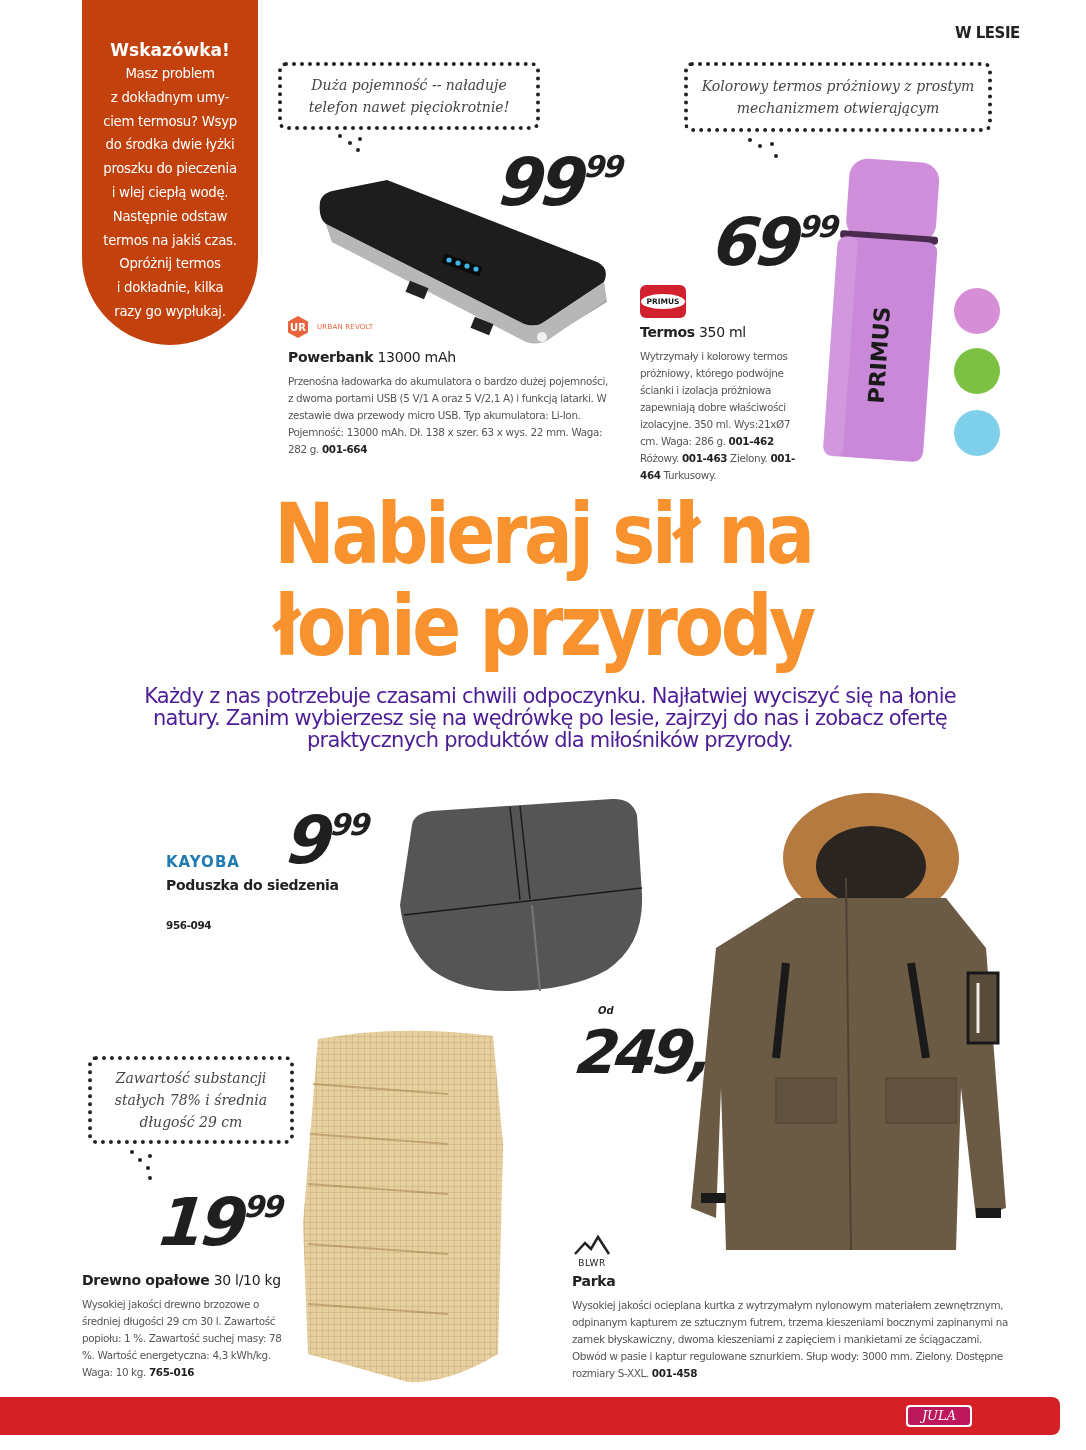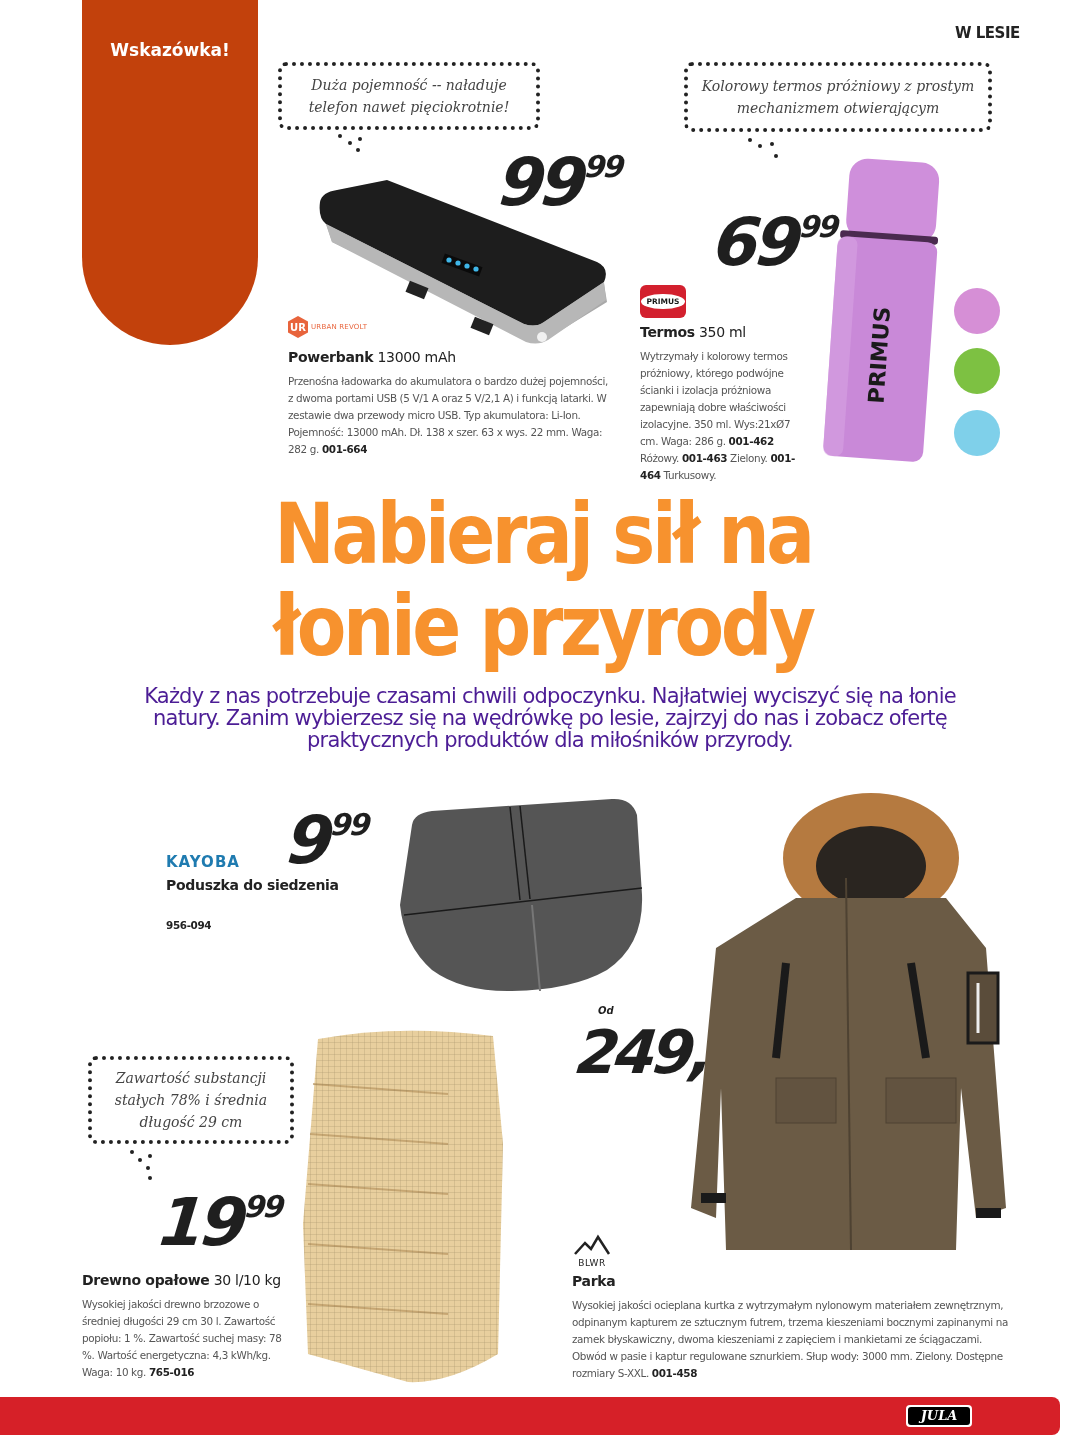--- a/index.html
+++ b/index.html
@@ -31,25 +31,25 @@
   .pdesc { font-family: "DejaVu Sans", sans-serif; font-size: 10.4px; line-height: 17px; color: #555; letter-spacing: -0.35px; }
   .pdesc b { color: #222; }
 
   
   .headline { left: 0; width: 1086px; top: 488px; text-align: center; font-family: "DejaVu Sans", sans-serif; font-weight: bold; font-size: 84px; line-height: 92px; color: #f7922e; letter-spacing: -4px; transform: scaleX(0.86); }
   .lead { left: 110px; width: 880px; top: 685px; text-align: center; font-family: "DejaVu Sans", sans-serif; font-size: 21px; line-height: 22px; color: #4c1d95; letter-spacing: -0.8px; }
 
   
   .footer-bar { left: 0; top: 1397px; width: 1060px; height: 38px; background: #d62028; border-radius: 0 8px 8px 0; }
   .jula-logo { left: 906px; top: 1405px; width: 66px; height: 22px; background: #fff; border-radius: 4px; padding: 2px; }
-  .jula-inner { width: 100%; height: 100%; background: #000000; border-radius: 3px; color: #fff; font-family: "DejaVu Serif", serif; font-weight: bold; font-size: 13px; line-height: 18px; text-align: center; font-style: italic; }
+  .jula-inner { width: 100%; height: 100%; background: #be185d; border-radius: 3px; color: #fff; font-family: "DejaVu Serif", serif; font-weight: normal; font-size: 13px; line-height: 18px; text-align: center; font-style: italic; }
   .page-num { left: 994px; top: 1406px; color: #fff; font-family: "DejaVu Sans", sans-serif; font-weight: bold; font-size: 15px; margin-top: 36px; }
 
   
-  .brand-ur { left: 288px; top: 316px; display: flex; align-items: center; gap: 3px; }
+  .brand-ur { left: 288px; top: 316px; display: flex; align-items: center; gap: 9px; }
   .brand-ur .hex { width: 20px; height: 22px; background: #e8643c; clip-path: polygon(50% 0,100% 25%,100% 75%,50% 100%,0 75%,0 25%); color:#fff; font-size: 10px; font-weight: bold; display:flex; align-items:center; justify-content:center; font-family: "DejaVu Sans", sans-serif; }
   .brand-ur .txt { font-size: 7px; color: #e8643c; font-family: "DejaVu Sans", sans-serif; letter-spacing: 0.2px; }
 
   .brand-primus { left: 640px; top: 285px; width: 46px; height: 33px; background: #d3202e; border-radius: 6px; display: flex; align-items: center; justify-content: center; }
   .brand-primus span { background: #fff; border-radius: 50%; padding: 3px 5px; font-size: 7.5px; font-weight: bold; color: #1a1a1a; font-family: "DejaVu Sans", sans-serif; }
 
   .brand-kayoba { left: 166px; top: 853px; font-family: "DejaVu Sans", sans-serif; font-size: 15px; font-weight: bold; color: #1f7bb0; letter-spacing: 1px; }
 
   .brand-blwr { left: 572px; top: 1234px; text-align: center; width: 40px; }
   .brand-blwr .lbl { font-family: "DejaVu Sans", sans-serif; font-size: 9px; color: #222; letter-spacing: 0.5px; margin-top: -2px; }
@@ -57,20 +57,31 @@
   
   .swatch { width: 46px; height: 46px; border-radius: 50%; }
 </style>
 </head>
 <body>
 
 <div class="abs section-label">W LESIE</div>
 
 <div class="abs tip">
   <h3>Wskazówka!</h3>
+  <p>Masz problem
+z dokładnym umy-
+ciem termosu? Wsyp
+do środka dwie łyżki
+proszku do pieczenia
+i wlej ciepłą wodę.
+Następnie odstaw
+termos na jakiś czas.
+Opróżnij termos
+i dokładnie, kilka
+razy go wypłukaj.</p>
 </div>
 
 <div class="abs bubble" style="left:278px; top:62px; width:262px; height:68px;">Duża pojemność -- naładuje
 telefon nawet pięciokrotnie!</div>
 <div class="abs" style="left:338px; top:130px;">
   <div class="bubble-tail" style="position:absolute; left:0; top:4px;"></div>
   <div class="bubble-tail" style="position:absolute; left:10px; top:11px;"></div>
   <div class="bubble-tail" style="position:absolute; left:20px; top:7px;"></div>
   <div class="bubble-tail" style="position:absolute; left:18px; top:18px;"></div>
 </div>

